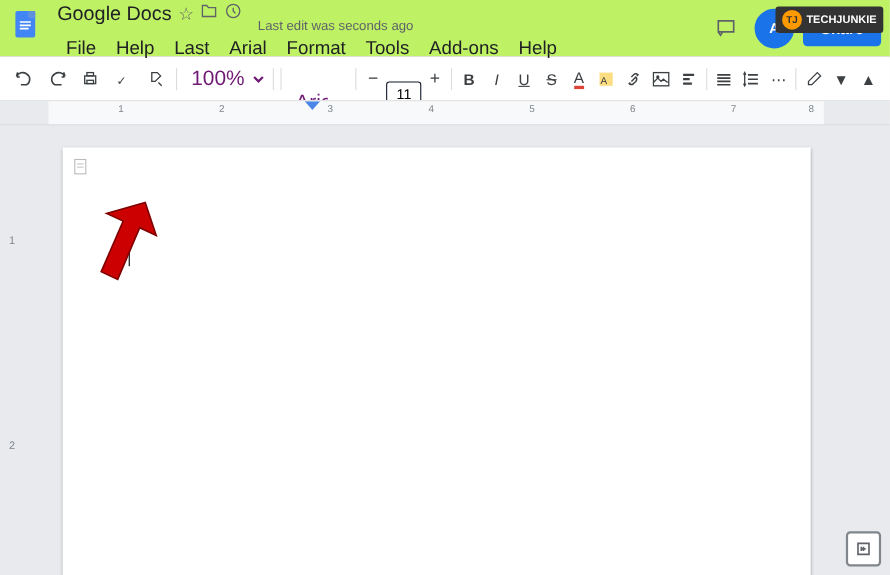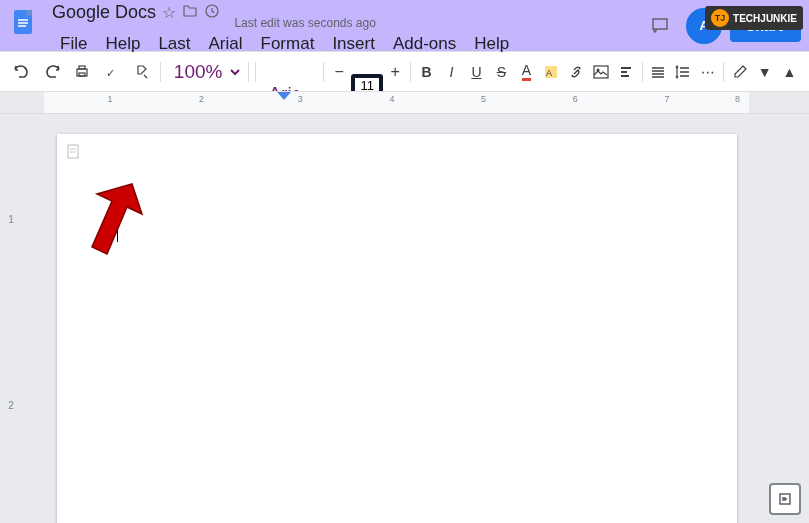--- a/index.html
+++ b/index.html
@@ -1,21 +1,21 @@
 <!DOCTYPE html>
 <html><head>
   <meta charset="utf-8">
   <style>
     * { margin: 0; padding: 0; box-sizing: border-box; }
     body { width: 809px; height: 523px; overflow: hidden; font-family: Arial, sans-serif; background: #f1f3f4; }
 
     
     #titlebar {
       display: flex; align-items: center; height: 52px;
-      background: #c4b5fd; padding: 0 8px; border-bottom: 1px solid #e0e0e0;
+      background: #bef264; padding: 0 8px; border-bottom: 1px solid #e0e0e0;
     }
     #app-icon { width: 36px; height: 36px; margin-right: 8px; flex-shrink: 0; }
     #app-title-group { display: flex; flex-direction: column; flex: 1; }
     #app-title-row { display: flex; align-items: center; gap: 6px; }
     #app-title { font-size: 18px; color: #202124; font-family: 'Arial', sans-serif; }
     .title-icon { font-size: 16px; color: #5f6368; cursor: pointer; }
     #menu-bar { display: flex; gap: 2px; margin-top: 2px; }
     .menu-item { font-size: 17px; color: #202124; padding: 2px 8px; cursor: pointer; border-radius: 3px; }
     #last-edit { font-size: 12px; color: #5f6368; margin-left: 8px; margin-top: 20px; }
 
@@ -29,21 +29,21 @@
     #toolbar {
       display: flex; align-items: center; height: 40px;
       background: #fff; border-bottom: 1px solid #e0e0e0; padding: 0 8px; gap: 2px;
       flex-wrap: nowrap; overflow: hidden;
     }
     .tb-btn { height: 28px; min-width: 28px; border: none; background: transparent; cursor: pointer; display: flex; align-items: center; justify-content: center; border-radius: 3px; color: #3c4043; font-size: 14px; padding: 0 4px; }
     .tb-divider { width: 1px; height: 20px; background: #dadce0; margin: 0 2px; }
     .tb-select { height: 26px; border: 1px solid transparent; background: transparent; font-size: 19px; color: #701a75; cursor: pointer; border-radius: 3px; padding: 0 4px; }
     .font-size-group { display: flex; align-items: center; gap: 1px; }
     .font-size-btn { width: 22px; height: 22px; border: none; background: transparent; cursor: pointer; border-radius: 3px; font-size: 16px; display: flex; align-items: center; justify-content: center; color: #3c4043; }
-    .font-size-input { width: 32px; height: 24px; border: 4px solid #0f172a; border-radius: 3px; text-align: center; font-size: 13px; margin-top: 28px; }
+    .font-size-input { width: 32px; height: 24px; border: 1px solid #0f172a; border-radius: 3px; text-align: center; font-size: 13px; margin-top: 28px; }
     .format-btn { width: 28px; height: 28px; border: none; background: transparent; cursor: pointer; border-radius: 3px; font-size: 14px; display: flex; align-items: center; justify-content: center; color: #3c4043; }
     .format-btn.bold { font-weight: bold; }
     .format-btn.italic { font-style: italic; }
 
     
     #ruler-container { background: #e8eaed; height: 22px; display: flex; align-items: center; border-bottom: 1px solid #dadce0; position: relative; overflow: hidden; }
     #ruler { flex: 1; height: 100%; background: #f8f9fa; border-left: none; position: relative; margin: 0 22px; }
     #ruler-triangle { width: 0; height: 0; border-left: 7px solid transparent; border-right: 7px solid transparent; border-top: 8px solid #4a86e8; position: absolute; top: 0; left: calc(50% - 120px); }
 
     
@@ -106,21 +106,21 @@
           </svg>
       </span>
       <span id="last-edit">Last edit was seconds ago</span>
     </div>
     <div id="menu-bar">
       <span class="menu-item">File</span>
       <span class="menu-item">Help</span>
       <span class="menu-item">Last</span>
       <span class="menu-item">Arial</span>
       <span class="menu-item">Format</span>
-      <span class="menu-item">Insert</span>
+      <span class="menu-item">Tools</span>
       <span class="menu-item">Add-ons</span>
       <span class="menu-item">Help</span>
     </div>
   </div>
 
   <div id="titlebar-right">
     <button class="tb-icon-btn">
       <svg width="20" height="20" viewBox="0 0 20 20">
           <path d="M3 3h14v10H3V3zm0 10l2 3 2-3" fill="none" stroke="#5f6368" stroke-width="1.5"></path>
         </svg>

